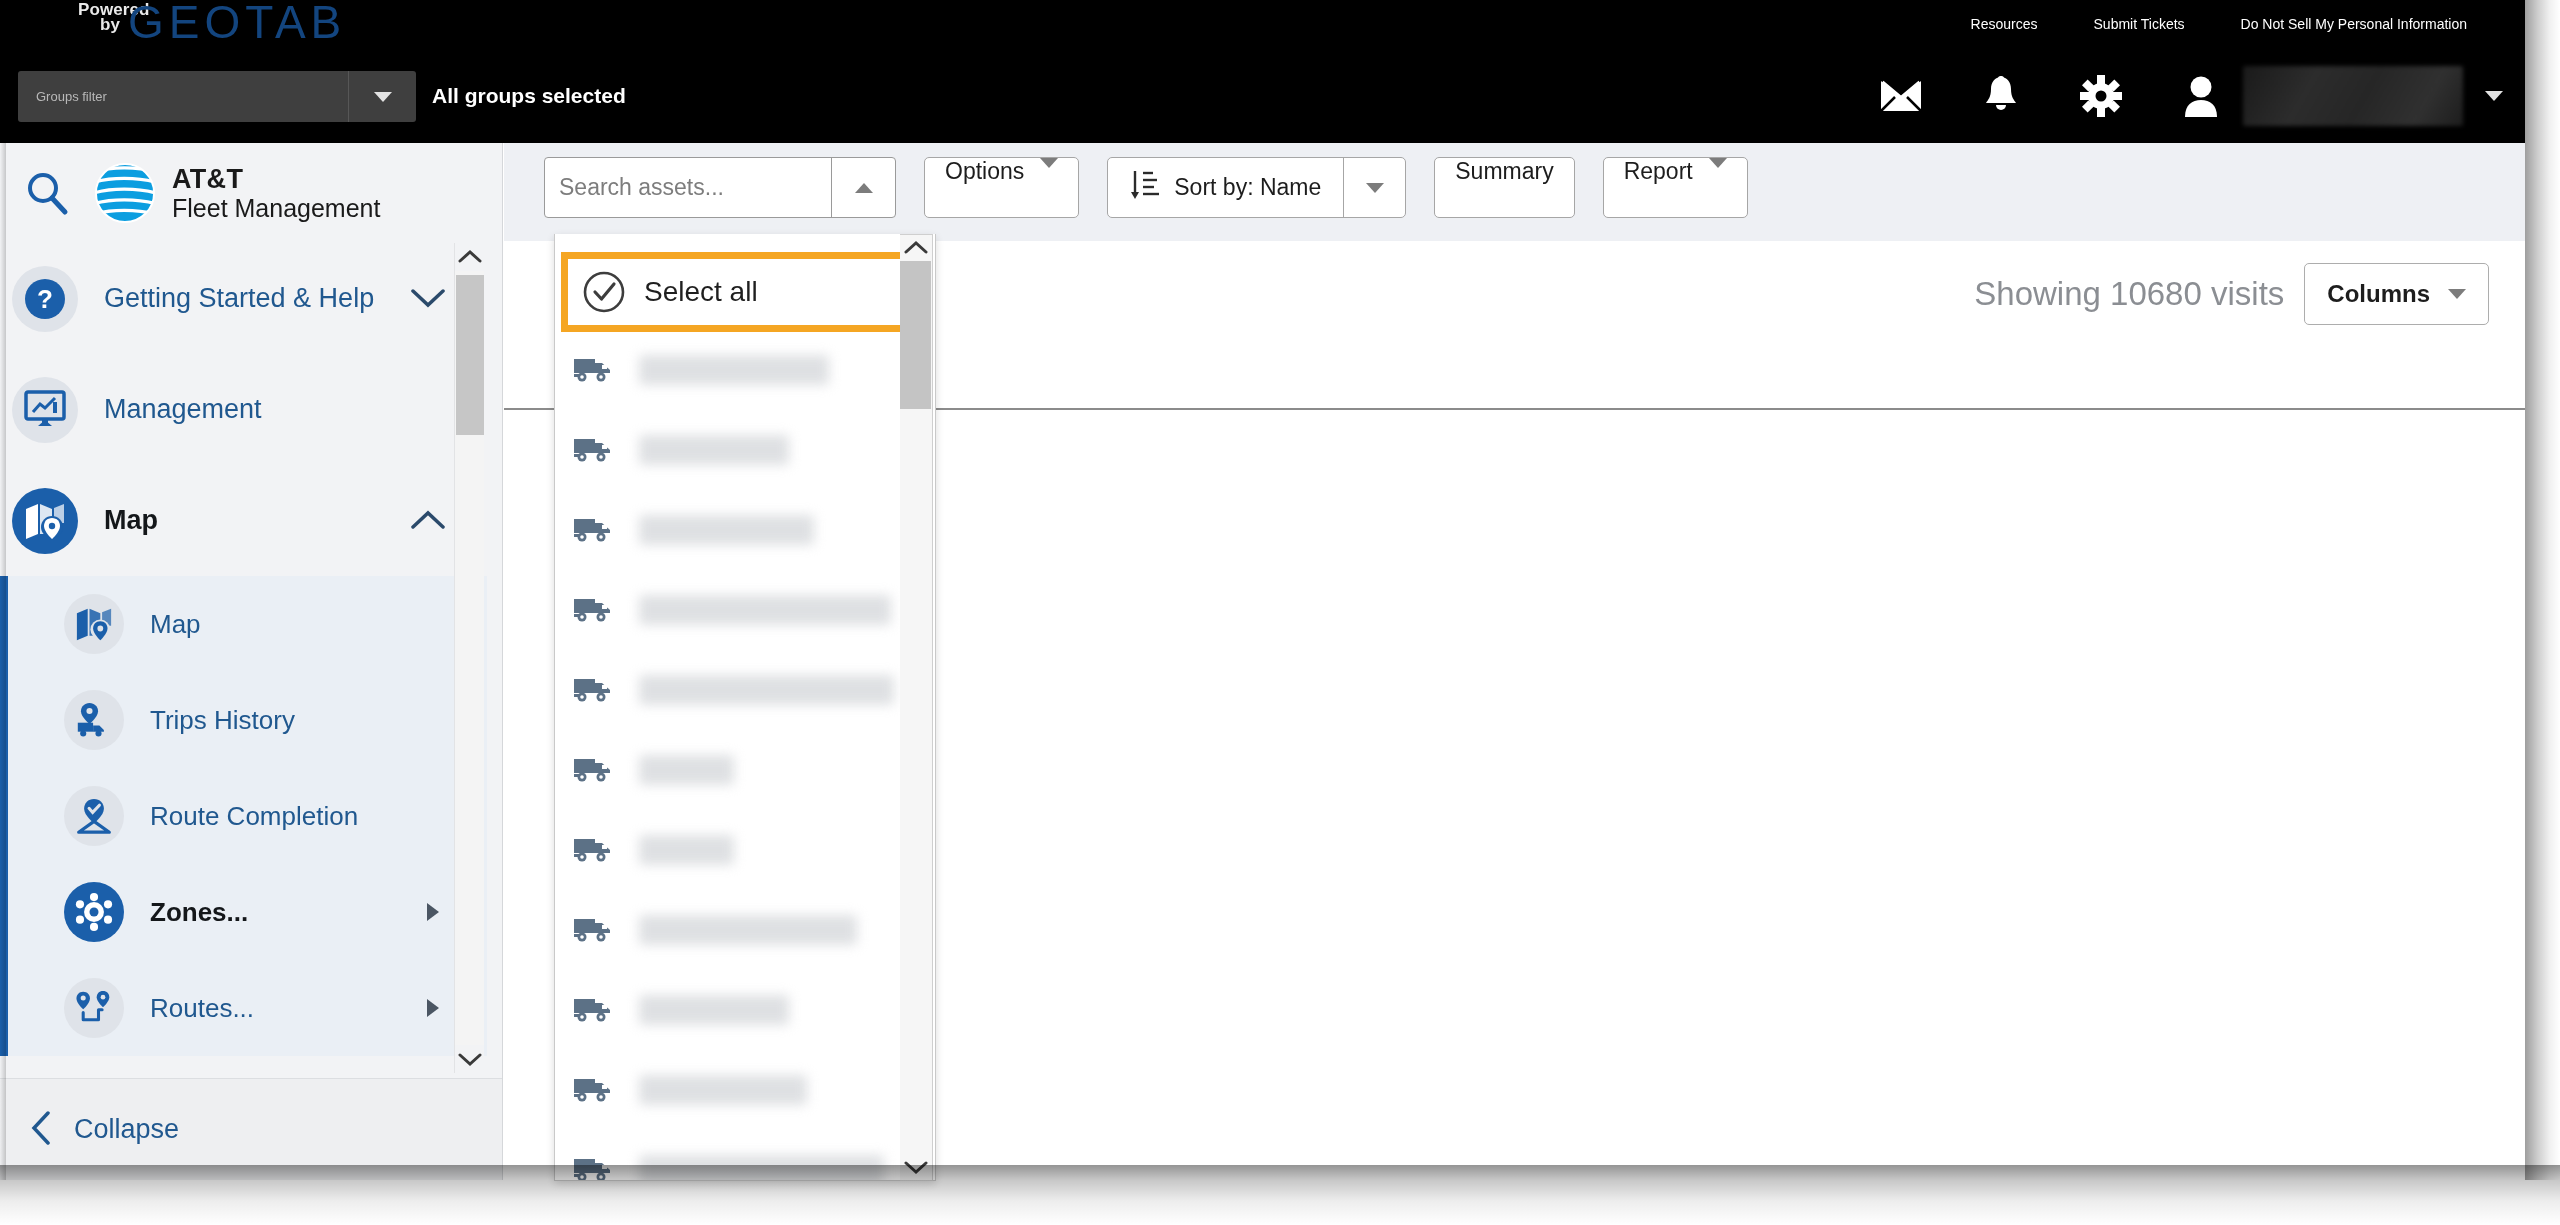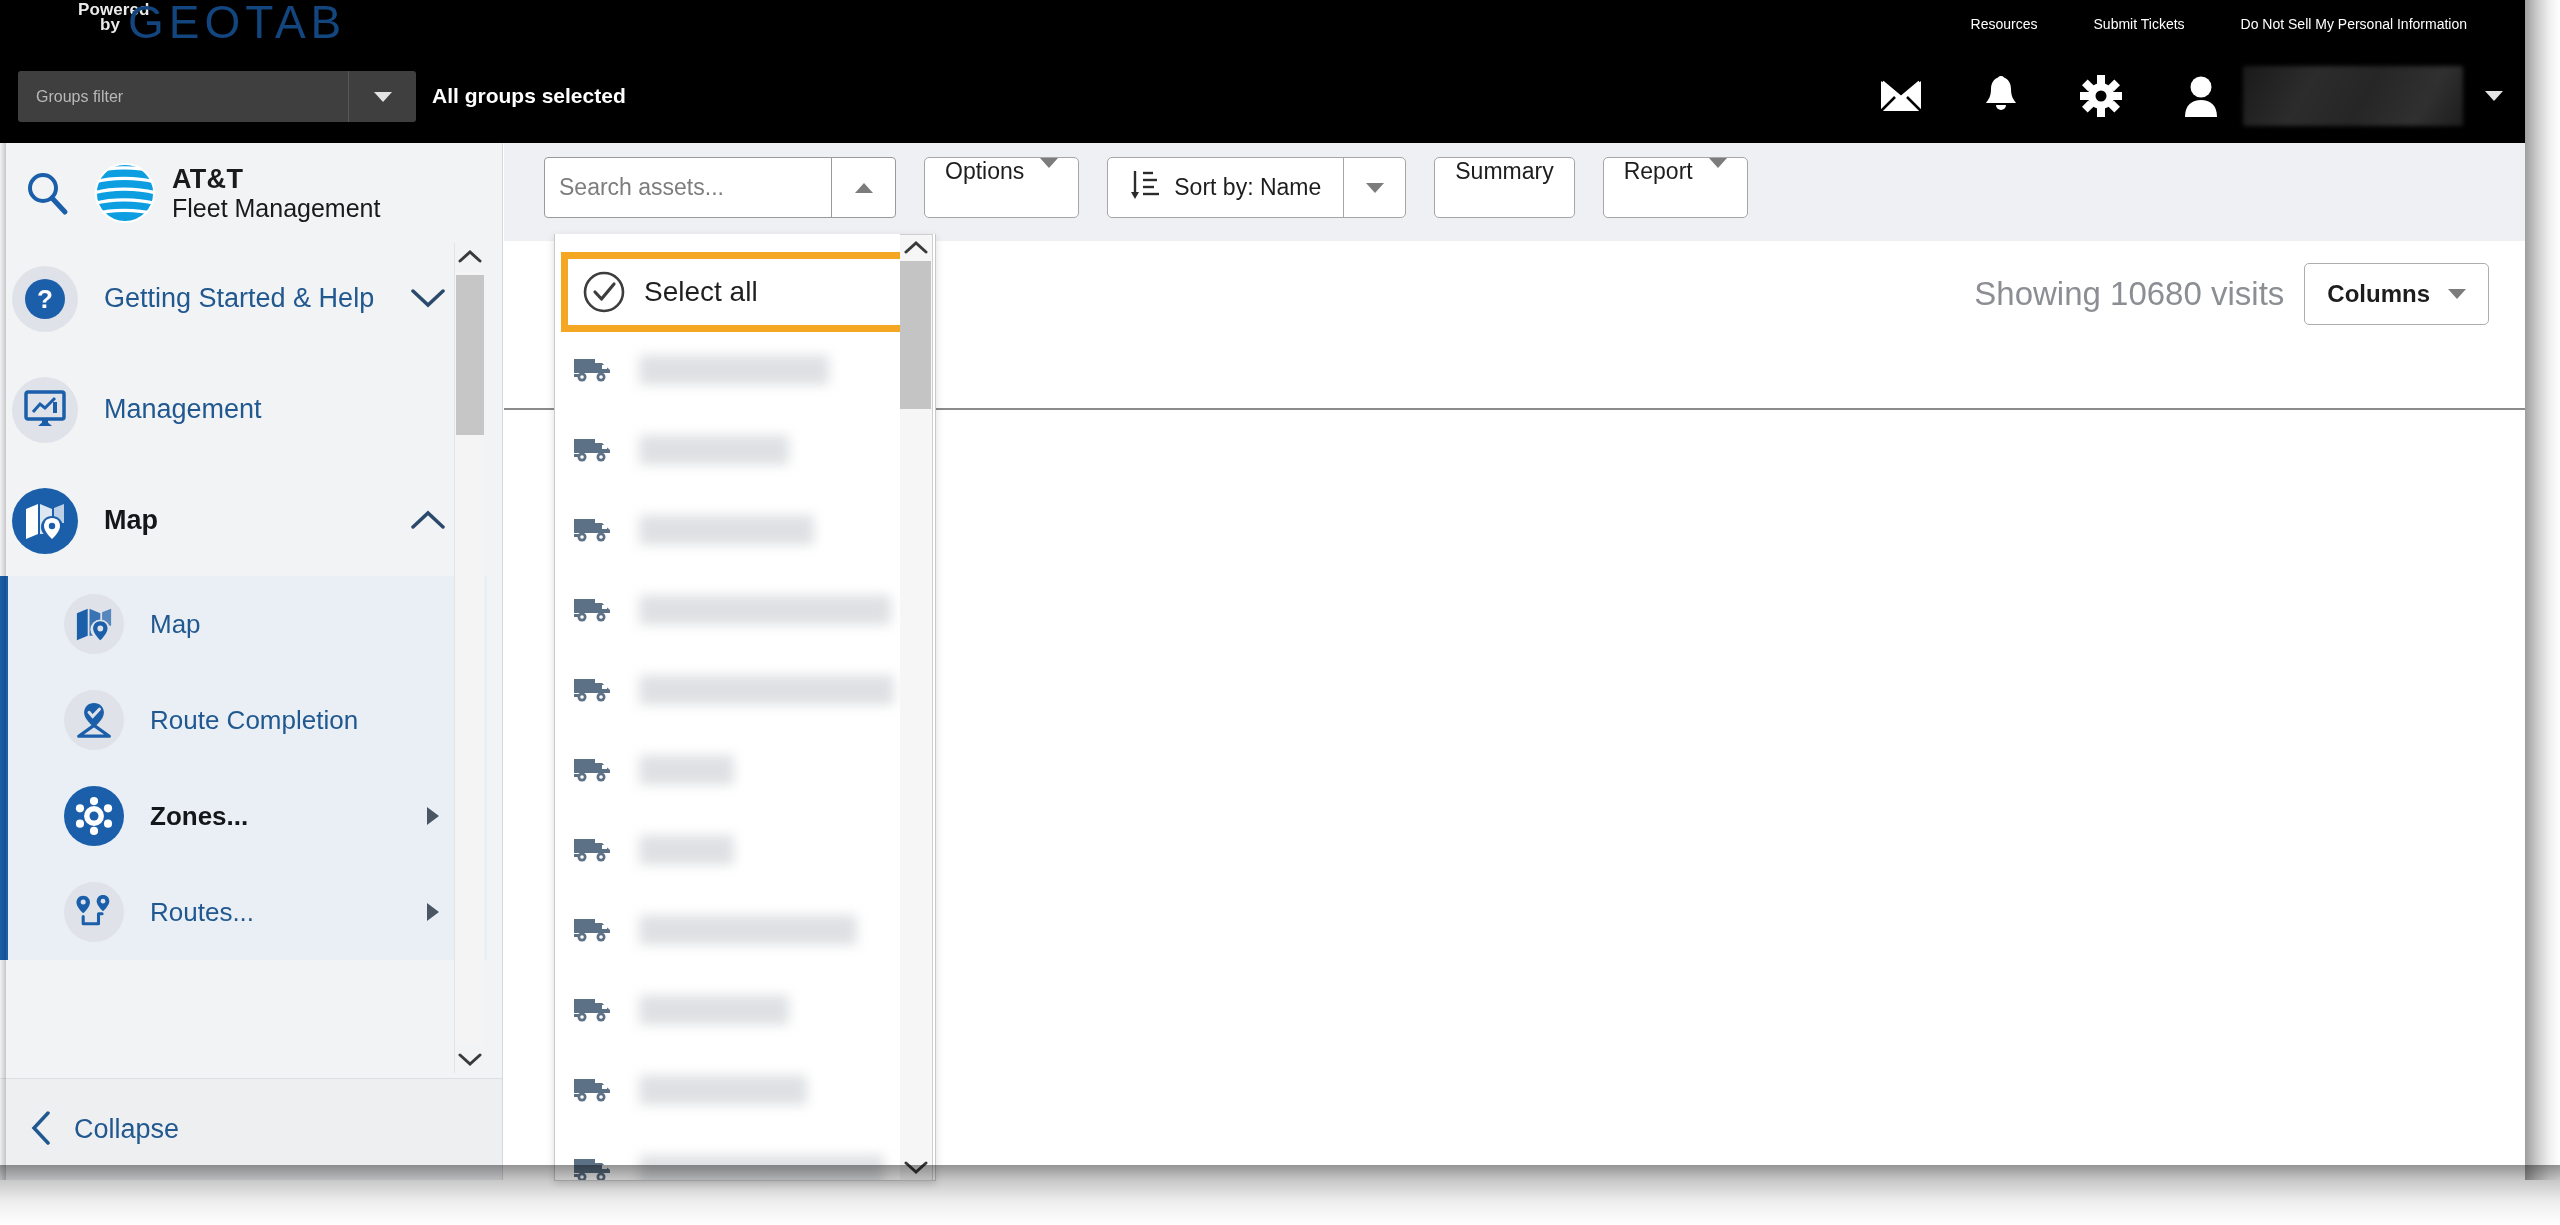--- a/index.html
+++ b/index.html
@@ -70,21 +70,21 @@
   .groups-filter {
     position: absolute; left: 18px; top: 23px;
     width: 398px; height: 51px;
     background: #3f3f3f; border-radius: 3px;
     display: flex; align-items: stretch;
     cursor: text;
   }
   .groups-filter-input {
     flex: 1; display: flex; align-items: center;
     padding-left: 18px;
-    color: #b8b8b8; font-size: 16px;
+    color: #b8b8b8; font-size: 13px;
   }
   .groups-filter-caret {
     width: 68px; border-left: 1px solid #575757;
     display: flex; align-items: center; justify-content: center;
     cursor: pointer;
   }
   .caret-down-wh {
     width: 0; height: 0;
     border-left: 9px solid transparent; border-right: 9px solid transparent;
     border-top: 10px solid #e3e3e3;
@@ -504,20 +504,33 @@
                 <path d="M16 3 L28 8 L28 33 L16 33 Z" fill="#1b5faa" opacity=".85"></path>
                 <path d="M30 7 L40 3 L40 22 L30 22 Z" fill="#1b5faa" opacity=".7"></path>
                 <circle cx="28" cy="26" r="11" fill="#dfe3e9"></circle>
                 <path d="M28 17 c-5 0-8 3.6-8 8 0 6 8 13 8 13 s8-7 8-13 c0-4.4-3-8-8-8 z" fill="#1b5faa"></path>
                 <circle cx="28" cy="25" r="3.2" fill="#dfe3e9"></circle>
               </svg>
             </span>
             <span class="nav-label">Map</span>
           </div>
 
+          <div class="nav-item">
+            <span class="nav-icon-circle">
+              <svg width="38" height="36" viewBox="0 0 42 40" aria-hidden="true">
+                <path d="M16 1 c-5.5 0-9.5 4-9.5 9.2 0 6.5 9.5 14 9.5 14 s9.5-7.5 9.5-14 C25.5 5 21.5 1 16 1 z" fill="#1b5faa"></path>
+                <circle cx="16" cy="10" r="3.4" fill="#dfe3e9"></circle>
+                <path d="M3 23 h17 v10 h-17 z" fill="#1b5faa"></path>
+                <path d="M20 26 h7 l5 5 v2 h-12 z" fill="#1b5faa"></path>
+                <circle cx="9" cy="35" r="3.4" fill="#1b5faa"></circle>
+                <circle cx="26" cy="35" r="3.4" fill="#1b5faa"></circle>
+              </svg>
+            </span>
+            <span class="nav-label">Trips History</span>
+          </div>
 
           <div class="nav-item">
             <span class="nav-icon-circle">
               <svg width="38" height="36" viewBox="0 0 42 40" aria-hidden="true">
                 <path d="M21 1 c-6.5 0-11 4.6-11 11 0 7.6 11 16 11 16 s11-8.4 11-16 C32 5.6 27.5 1 21 1 z" fill="#1b5faa"></path>
                 <path d="M15.5 11.5 L19.5 16 L27 8" fill="none" stroke="#dfe3e9" stroke-width="3.4" stroke-linecap="round"></path>
                 <path d="M4 38 L21 26 L38 38 Z" fill="none" stroke="#1b5faa" stroke-width="3.6" stroke-linejoin="round"></path>
               </svg>
             </span>
             <span class="nav-label">Route Completion</span>

